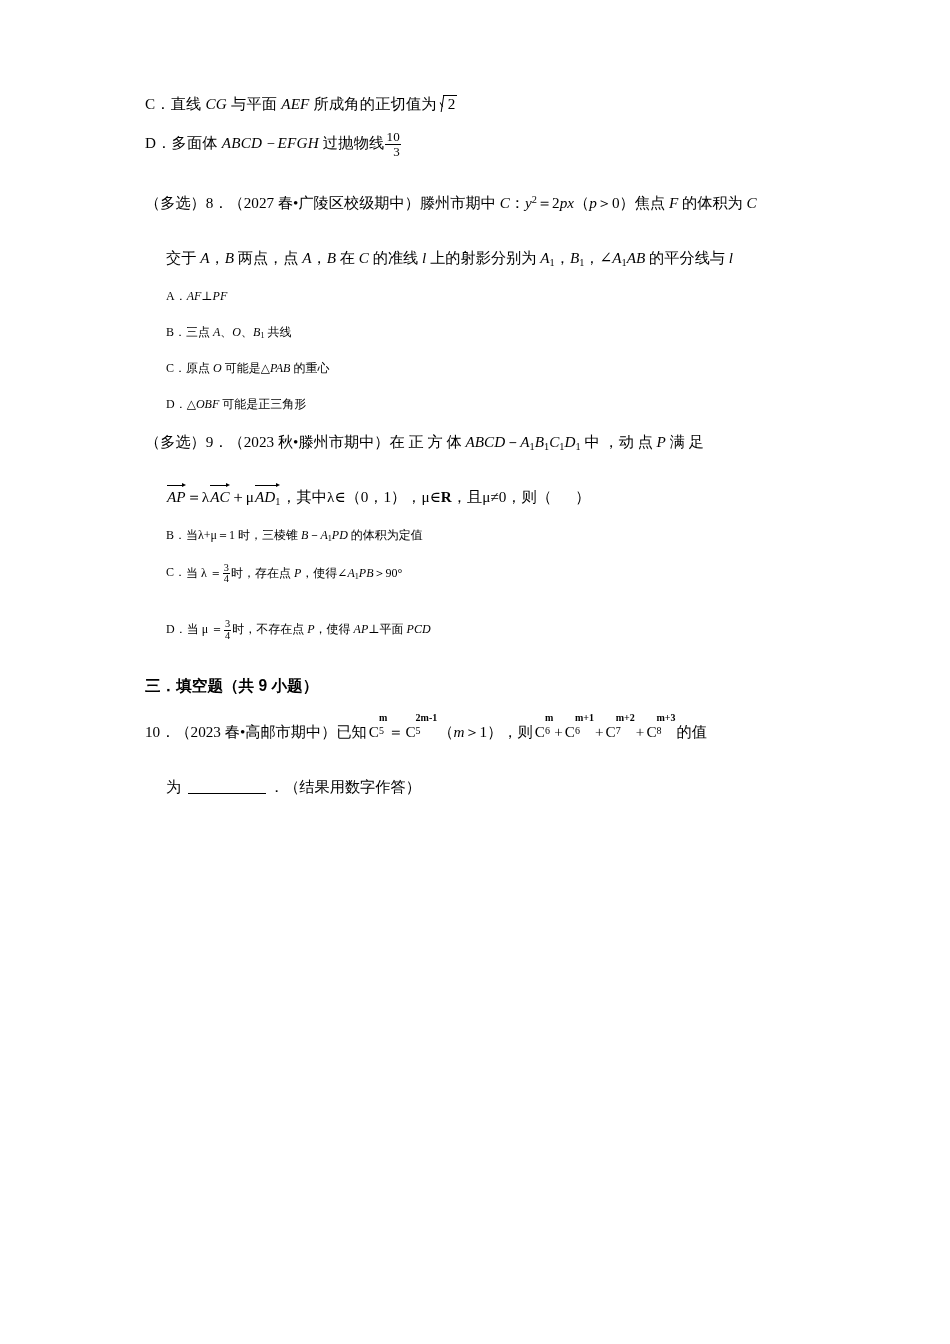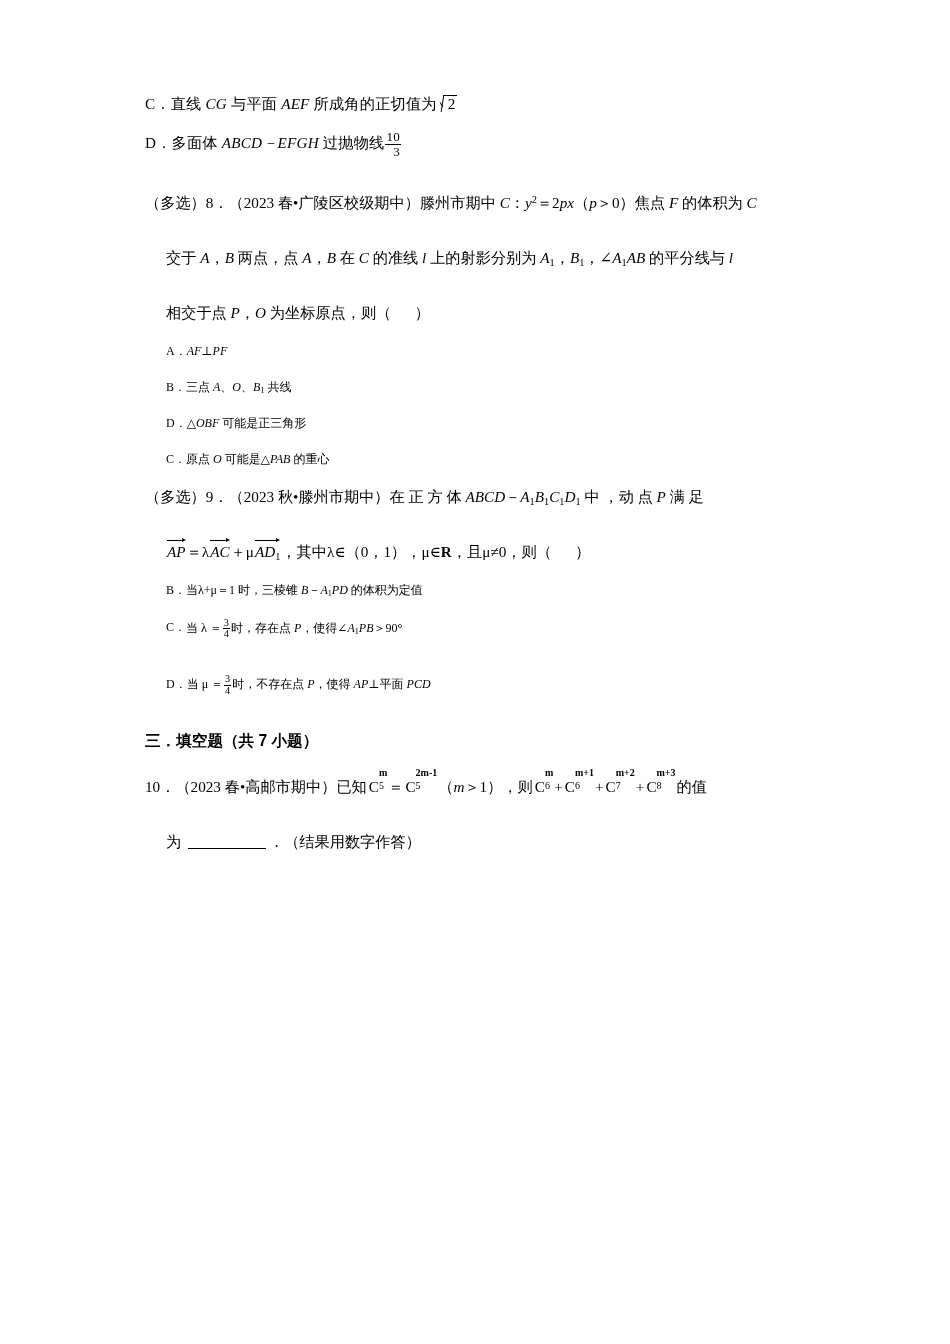--- a/index.html
+++ b/index.html
@@ -214,60 +214,59 @@
 
     <div class="line qline">
       <span>C．</span><span>直线 </span><i>CG</i><span> 与平面 </span><i>AEF</i><span> 所成角的正切值为</span><span class="sqrt"><span class="bar"></span><span>2</span></span>
     </div>
 
     <div class="line tall">
       <span>D．</span><span>多面体 </span><i>ABCD－EFGH</i><span> 过抛物线</span><span class="frac"><span class="num">10</span><span class="den">3</span></span>
     </div>
 
     <div class="stem">
-      <span class="r1"><span>（多选）</span><span>8．</span><span>（2023 春•广陵区校级期中）</span><span>滕州市期中 </span><i>C</i><span>：</span><i>y</i><span class="sup">2</span><span>＝2</span><i>px</i><span>（</span><i>p</i><span>＞0）</span><span>焦点 </span><i>F</i><span> 的体积为 </span><i>C</i></span>
+      <span class="r1"><span>（多选）</span><span>8．</span><span>（2027 春•广陵区校级期中）</span><span>滕州市期中 </span><i>C</i><span>：</span><i>y</i><span class="sup">2</span><span>＝2</span><i>px</i><span>（</span><i>p</i><span>＞0）</span><span>焦点 </span><i>F</i><span> 的体积为 </span><i>C</i></span>
       <span class="r2">交于 <i>A</i>，<i>B</i> 两点，点 <i>A</i>，<i>B</i> 在 <i>C</i> 的准线 <i>l</i> 上的射影分别为 <i>A</i><span class="sub">1</span>，<i>B</i><span class="sub">1</span>，∠<i>A</i><span class="sub">1</span><i>AB</i> 的平分线与 <i>l</i></span>
-      <span class="r3">相交于点 <i>P</i>，<i>O</i> 为坐标原点，则（<span class="gap-l">&nbsp;&nbsp;&nbsp;</span>）</span>
     </div>
 
     <div class="opt">
       <span class="opt-label">A．</span><i>AF⊥PF</i>
     </div>
 
     <div class="opt">
       <span class="opt-label">B．</span>三点 <i>A</i>、<i>O</i>、<i>B</i><span class="sub">1</span> 共线
     </div>
 
     <div class="opt">
+      <span class="opt-label">C．</span>原点 <i>O</i> 可能是△<i>PAB</i> 的重心
+    </div>
+
+    <div class="opt">
       <span class="opt-label">D．</span>△<i>OBF</i> 可能是正三角形
-    </div>
-
-    <div class="opt">
-      <span class="opt-label">C．</span>原点 <i>O</i> 可能是△<i>PAB</i> 的重心
     </div>
 
     <div class="stem">
       <span class="r1"><span>（多选）</span><span>9．</span><span>（2023 秋•滕州市期中）</span>在 正 方 体 <i>ABCD</i>－<i>A</i><span class="sub">1</span><i>B</i><span class="sub">1</span><i>C</i><span class="sub">1</span><i>D</i><span class="sub">1</span> 中 ，动 点 <i>P</i> 满 足</span>
       <span class="r2"><span class="vec"><span class="arrow"></span><i>AP</i></span><span>＝λ</span><span class="vec"><span class="arrow"></span><i>AC</i></span><span>＋μ</span><span class="vec"><span class="arrow"></span><i>AD</i><span class="sub">1</span></span>，其中λ∈（0，1），μ∈<b>R</b>，且μ≠0，则（<span class="gap-l">&nbsp;&nbsp;&nbsp;</span>）</span>
     </div>
 
 
     <div class="opt">
       <span class="opt-label">B．</span>当λ+μ＝1 时，三棱锥 <i>B</i>－<i>A</i><span class="sub">1</span><i>PD</i> 的体积为定值
     </div>
 
     <div class="opt tall">
       <span class="opt-label">C．</span>当 λ ＝<span class="frac"><span class="num">3</span><span class="den">4</span></span>时，存在点 <i>P</i>，使得∠<i>A</i><span class="sub">1</span><i>PB</i>＞90°
     </div>
 
     <div class="opt tall">
       <span class="opt-label">D．</span>当 μ ＝<span class="frac"><span class="num">3</span><span class="den">4</span></span>时，不存在点 <i>P</i>，使得 <i>AP</i>⊥平面 <i>PCD</i>
     </div>
 
-    <div class="section-head">三．填空题（共 7 小题）</div>
+    <div class="section-head">三．填空题（共 9 小题）</div>
 
     <div class="stem">
       <span class="r1"><span>10．</span><span>（2023 春•高邮市期中）</span><span>已知</span><span class="comb"><span class="c">C</span><span class="ss"><span class="up">m</span><span class="lo">5</span></span></span><span>＝</span><span class="comb"><span class="c">C</span><span class="ss"><span class="up">2m-1</span><span class="lo">5</span></span></span><span>（<i>m</i>＞1），</span><span>则</span><span class="comb"><span class="c">C</span><span class="ss"><span class="up">m</span><span class="lo">6</span></span></span><span>+</span><span class="comb"><span class="c">C</span><span class="ss"><span class="up">m+1</span><span class="lo">6</span></span></span><span>+</span><span class="comb"><span class="c">C</span><span class="ss"><span class="up">m+2</span><span class="lo">7</span></span></span><span>+</span><span class="comb"><span class="c">C</span><span class="ss"><span class="up">m+3</span><span class="lo">8</span></span></span><span>的值</span></span>
       <span class="r3"><span>为</span>&nbsp;<span class="blank-rule"></span><span>．（结果用数字作答）</span></span>
     </div>
 
   </div>
 </div>
 
 </body></html>

